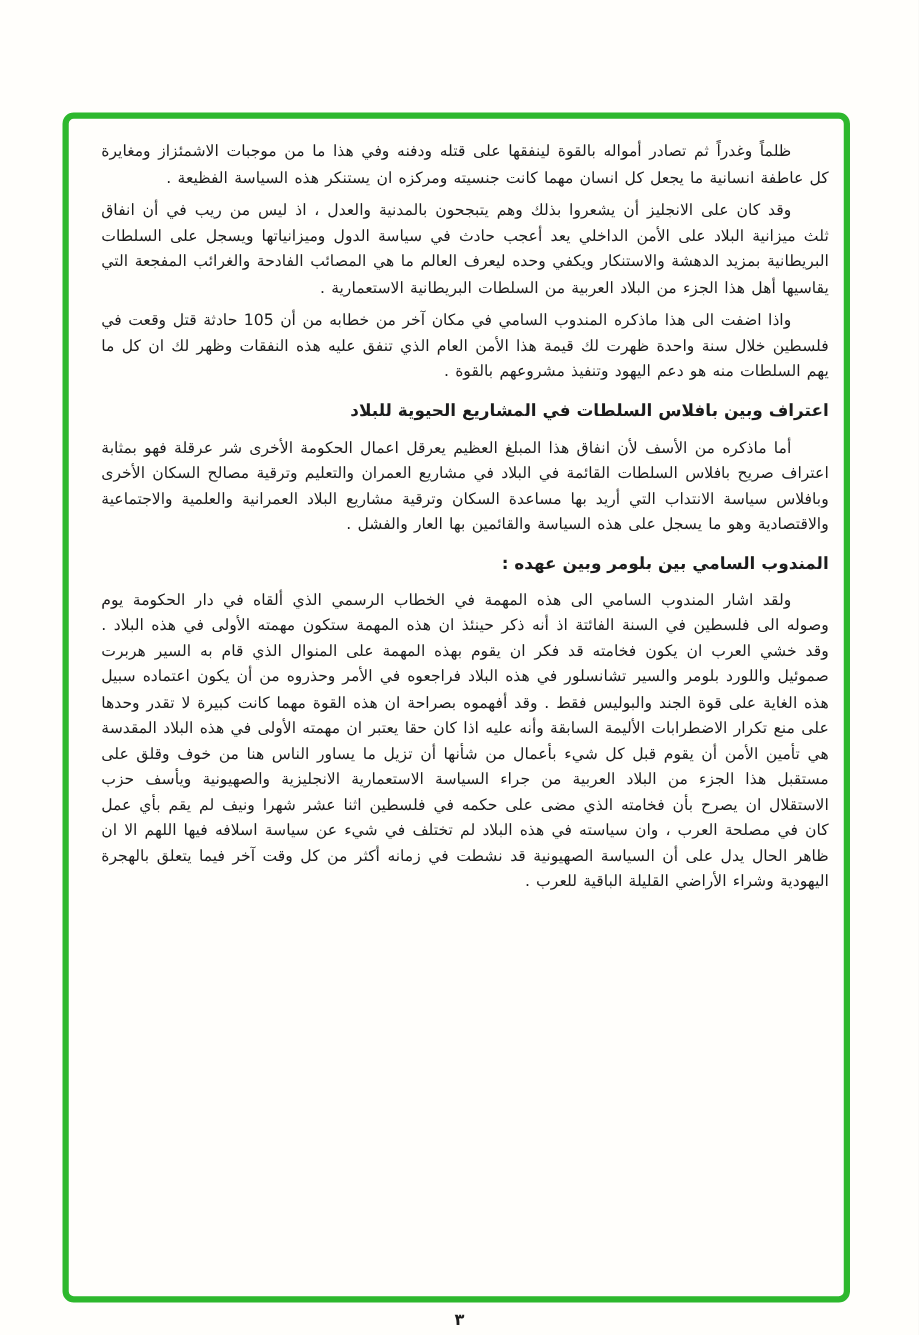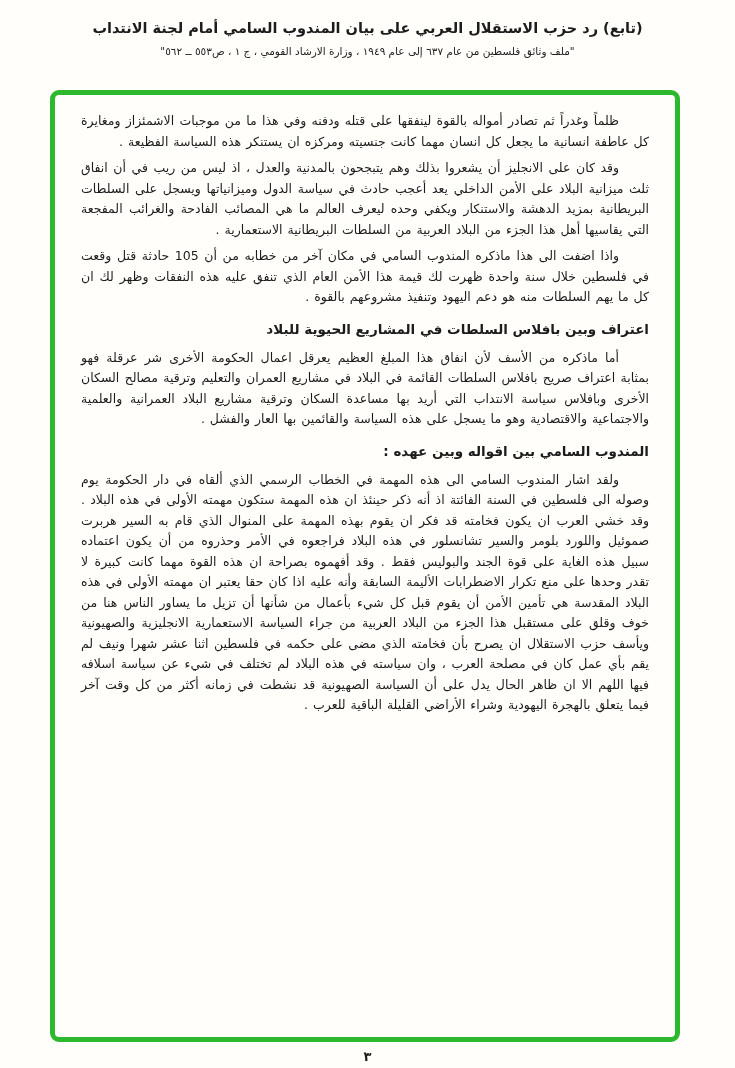--- a/index.html
+++ b/index.html
@@ -34,21 +34,21 @@
   }
   .content-frame {
     position: absolute;
     top: 90px;
     right: 55px;
     left: 50px;
     bottom: 26px;
     border: 5px solid #2db82d;
     border-radius: 9px;
     box-sizing: border-box;
-    padding: 16px 26px 10px 26px;
+    padding: 16px 12px 10px 26px;
     overflow: hidden;
     background: #fffefb;
   }
   .para {
     font-size: 12.5px;
     line-height: 20.5px;
     text-align: justify;
     margin: 0 0 6px 0;
     text-indent: 30px;
     word-spacing: 1px;
@@ -68,39 +68,35 @@
     font-size: 13px;
     font-weight: bold;
     color: #1c1c1c;
   }
 </style>
 </head>
 <body>
 
 <div class="page">
 
-  <header class="doc-header">
-    <div class="doc-title">(تابع) رد حزب الاستقلال العربي على بيان المندوب السامي أمام لجنة الانتداب</div>
-    <div class="doc-subtitle">"ملف وثائق فلسطين من عام ٦٣٧ إلى عام ١٩٤٩ ، وزارة الارشاد القومي ، ج ١ ، ص٥٥٣ ــ ٥٦٢"</div>
-  </header>
 
   <div class="content-frame" style="border-color: rgb(45, 184, 45);">
 
     <p class="para">ظلماً وغدراً ثم تصادر أمواله بالقوة لينفقها على قتله ودفنه وفي هذا ما من موجبات الاشمئزاز ومغايرة كل عاطفة انسانية ما يجعل كل انسان مهما كانت جنسيته ومركزه ان يستنكر هذه السياسة الفظيعة .</p>
 
     <p class="para">وقد كان على الانجليز أن يشعروا بذلك وهم يتبجحون بالمدنية والعدل ، اذ ليس من ريب في أن انفاق ثلث ميزانية البلاد على الأمن الداخلي يعد أعجب حادث في سياسة الدول وميزانياتها ويسجل على السلطات البريطانية بمزيد الدهشة والاستنكار ويكفي وحده ليعرف العالم ما هي المصائب الفادحة والغرائب المفجعة التي يقاسيها أهل هذا الجزء من البلاد العربية من السلطات البريطانية الاستعمارية .</p>
 
 
     <p class="para">واذا اضفت الى هذا ماذكره المندوب السامي في مكان آخر من خطابه من أن 105 حادثة قتل وقعت في فلسطين خلال سنة واحدة ظهرت لك قيمة هذا الأمن العام الذي تنفق عليه هذه النفقات وظهر لك ان كل ما يهم السلطات منه هو دعم اليهود وتنفيذ مشروعهم بالقوة .</p>
 
     <h2 class="section-heading">اعتراف وبين بافلاس السلطات في المشاريع الحيوية للبلاد</h2>
 
     <p class="para">أما ماذكره من الأسف لأن انفاق هذا المبلغ العظيم يعرقل اعمال الحكومة الأخرى شر عرقلة فهو بمثابة اعتراف صريح بافلاس السلطات القائمة في البلاد في مشاريع العمران والتعليم وترقية مصالح السكان الأخرى وبافلاس سياسة الانتداب التي أريد بها مساعدة السكان وترقية مشاريع البلاد العمرانية والعلمية والاجتماعية والاقتصادية وهو ما يسجل على هذه السياسة والقائمين بها العار والفشل .</p>
 
-    <h2 class="section-heading">المندوب السامي بين اقواله وبين عهده :</h2>
+    <h2 class="section-heading">المندوب السامي بين بلومر وبين عهده :</h2>
 
     <p class="para">ولقد اشار المندوب السامي الى هذه المهمة في الخطاب الرسمي الذي ألقاه في دار الحكومة يوم وصوله الى فلسطين في السنة الفائتة اذ أنه ذكر حينئذ ان هذه المهمة ستكون مهمته الأولى في هذه البلاد . وقد خشي العرب ان يكون فخامته قد فكر ان يقوم بهذه المهمة على المنوال الذي قام به السير هربرت صموئيل واللورد بلومر والسير تشانسلور في هذه البلاد فراجعوه في الأمر وحذروه من أن يكون اعتماده سبيل هذه الغاية على قوة الجند والبوليس فقط . وقد أفهموه بصراحة ان هذه القوة مهما كانت كبيرة لا تقدر وحدها على منع تكرار الاضطرابات الأليمة السابقة وأنه عليه اذا كان حقا يعتبر ان مهمته الأولى في هذه البلاد المقدسة هي تأمين الأمن أن يقوم قبل كل شيء بأعمال من شأنها أن تزيل ما يساور الناس هنا من خوف وقلق على مستقبل هذا الجزء من البلاد العربية من جراء السياسة الاستعمارية الانجليزية والصهيونية ويأسف حزب الاستقلال ان يصرح بأن فخامته الذي مضى على حكمه في فلسطين اثنا عشر شهرا ونيف لم يقم بأي عمل كان في مصلحة العرب ، وان سياسته في هذه البلاد لم تختلف في شيء عن سياسة اسلافه فيها اللهم الا ان ظاهر الحال يدل على أن السياسة الصهيونية قد نشطت في زمانه أكثر من كل وقت آخر فيما يتعلق بالهجرة اليهودية وشراء الأراضي القليلة الباقية للعرب .</p>
 
   </div>
 
   <footer class="page-footer">
     <span>٣</span>
   </footer>
 
 </div>

